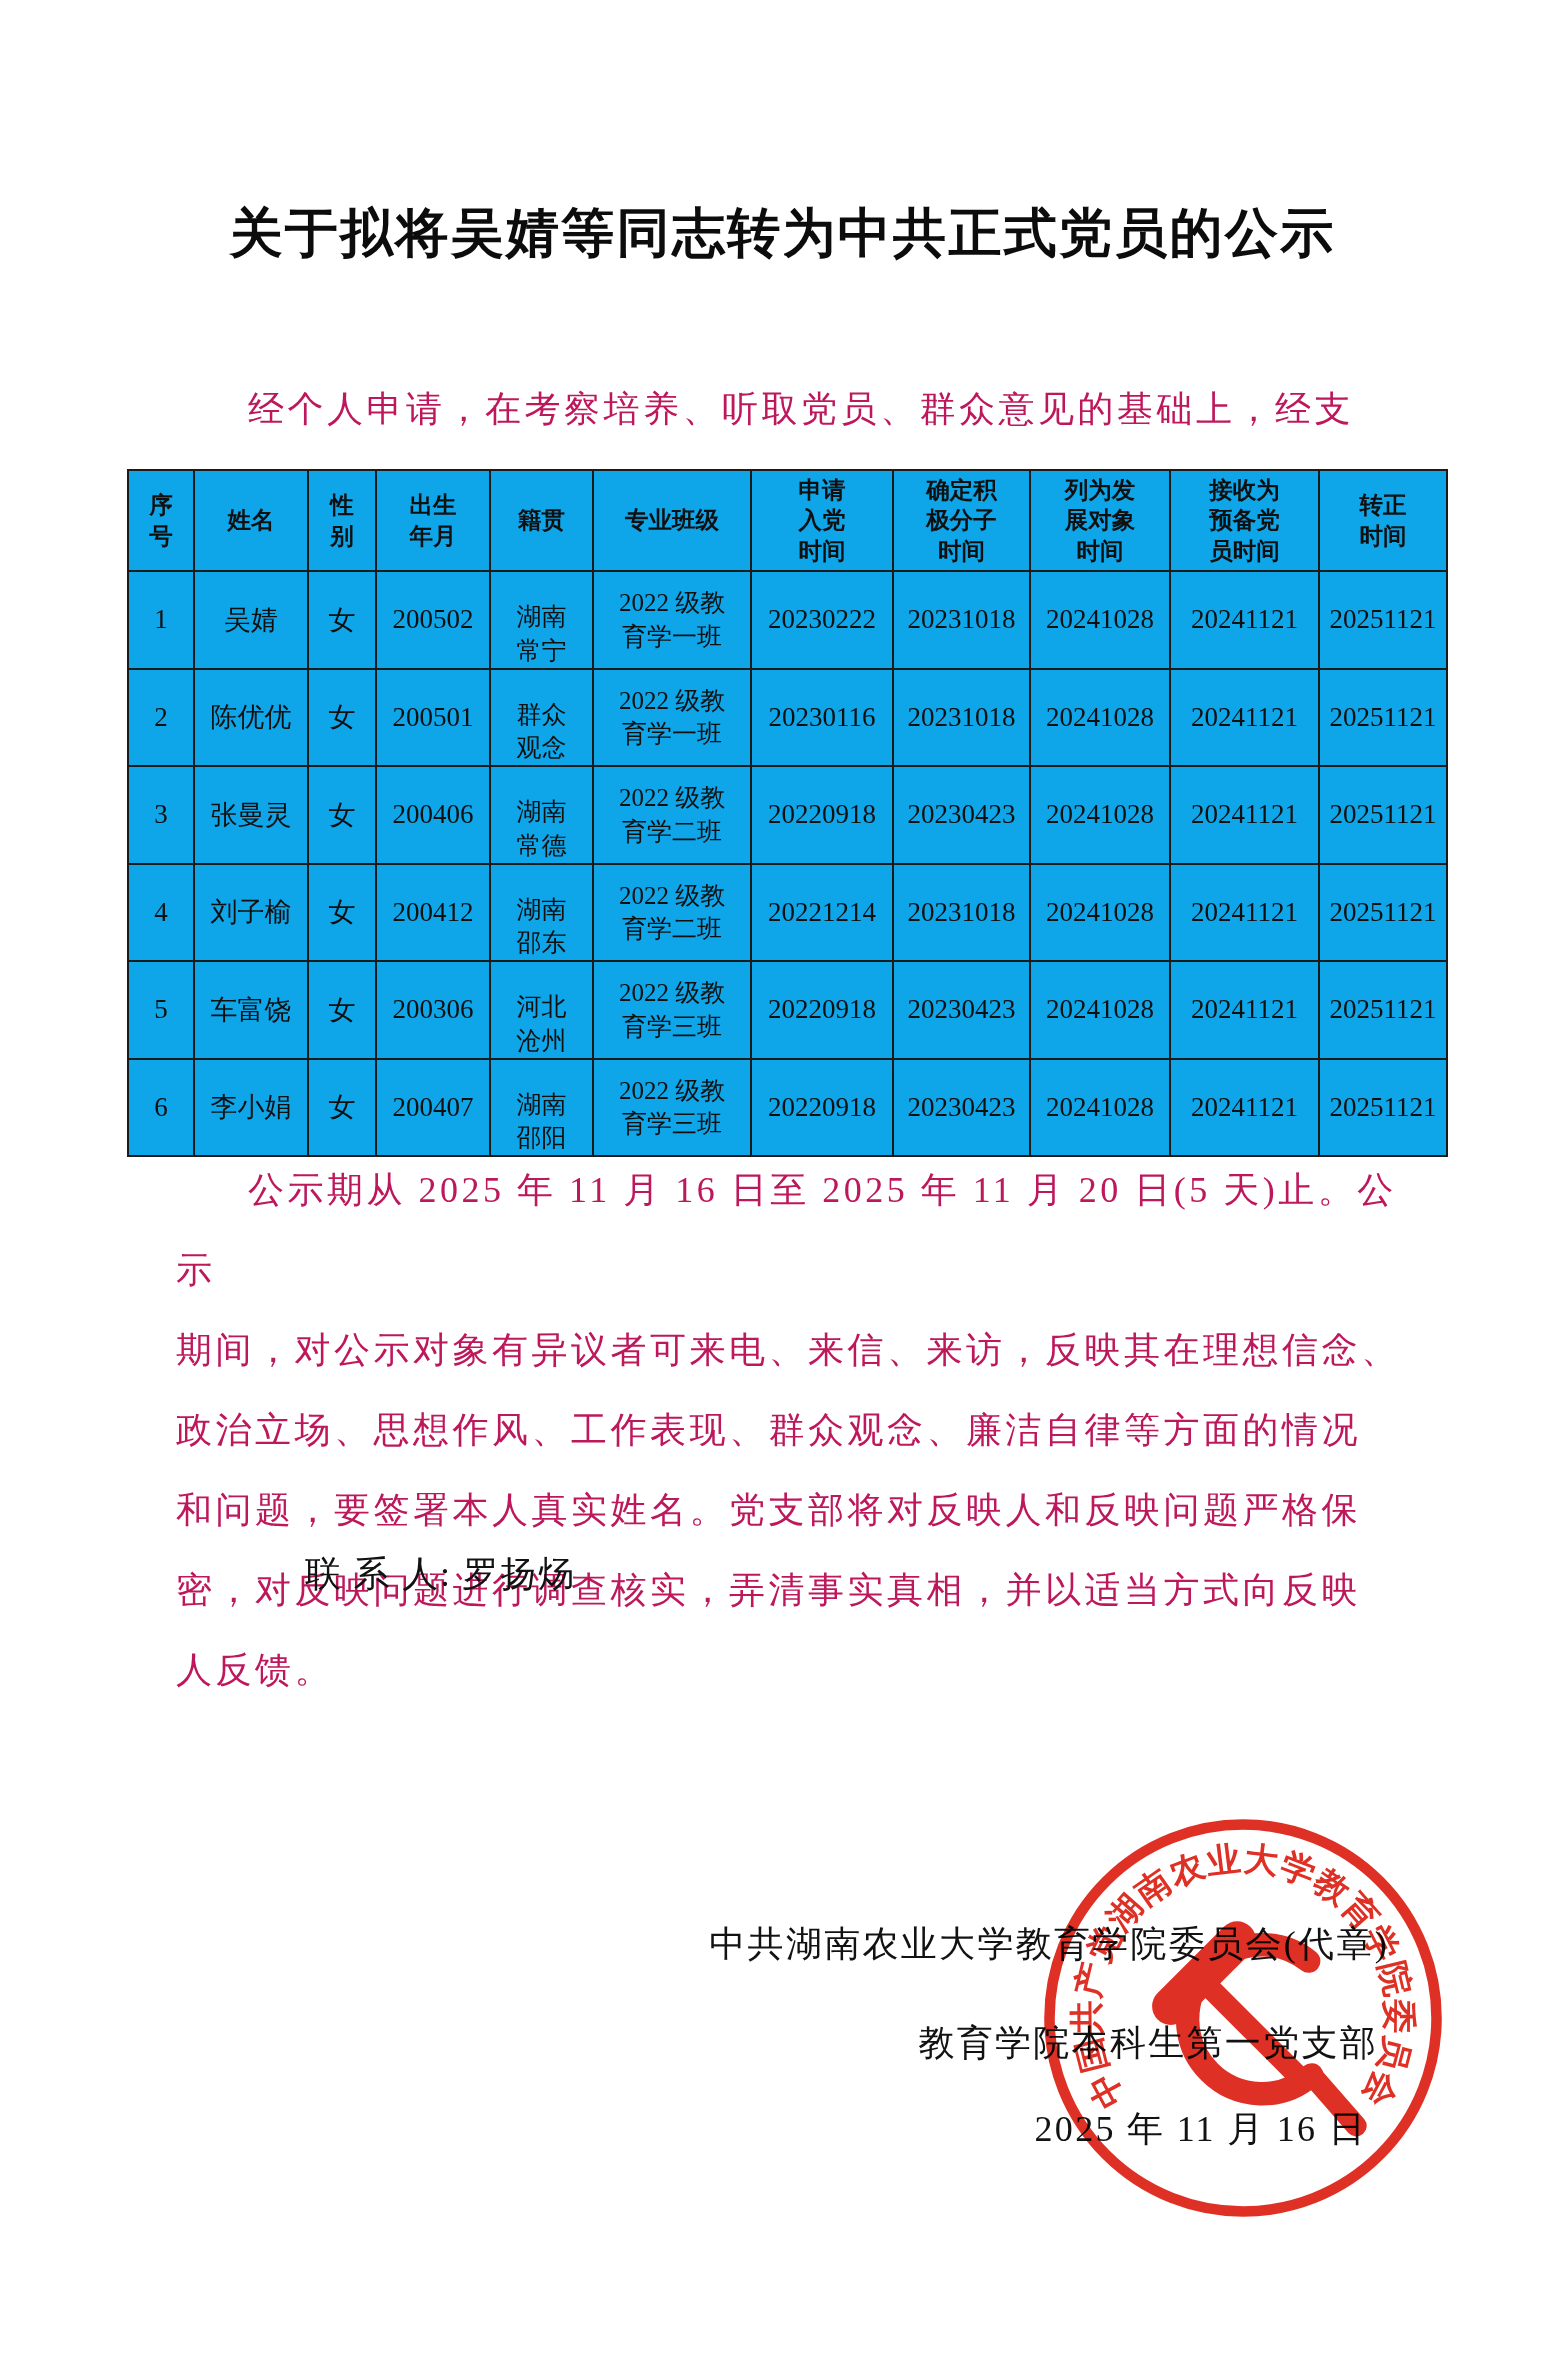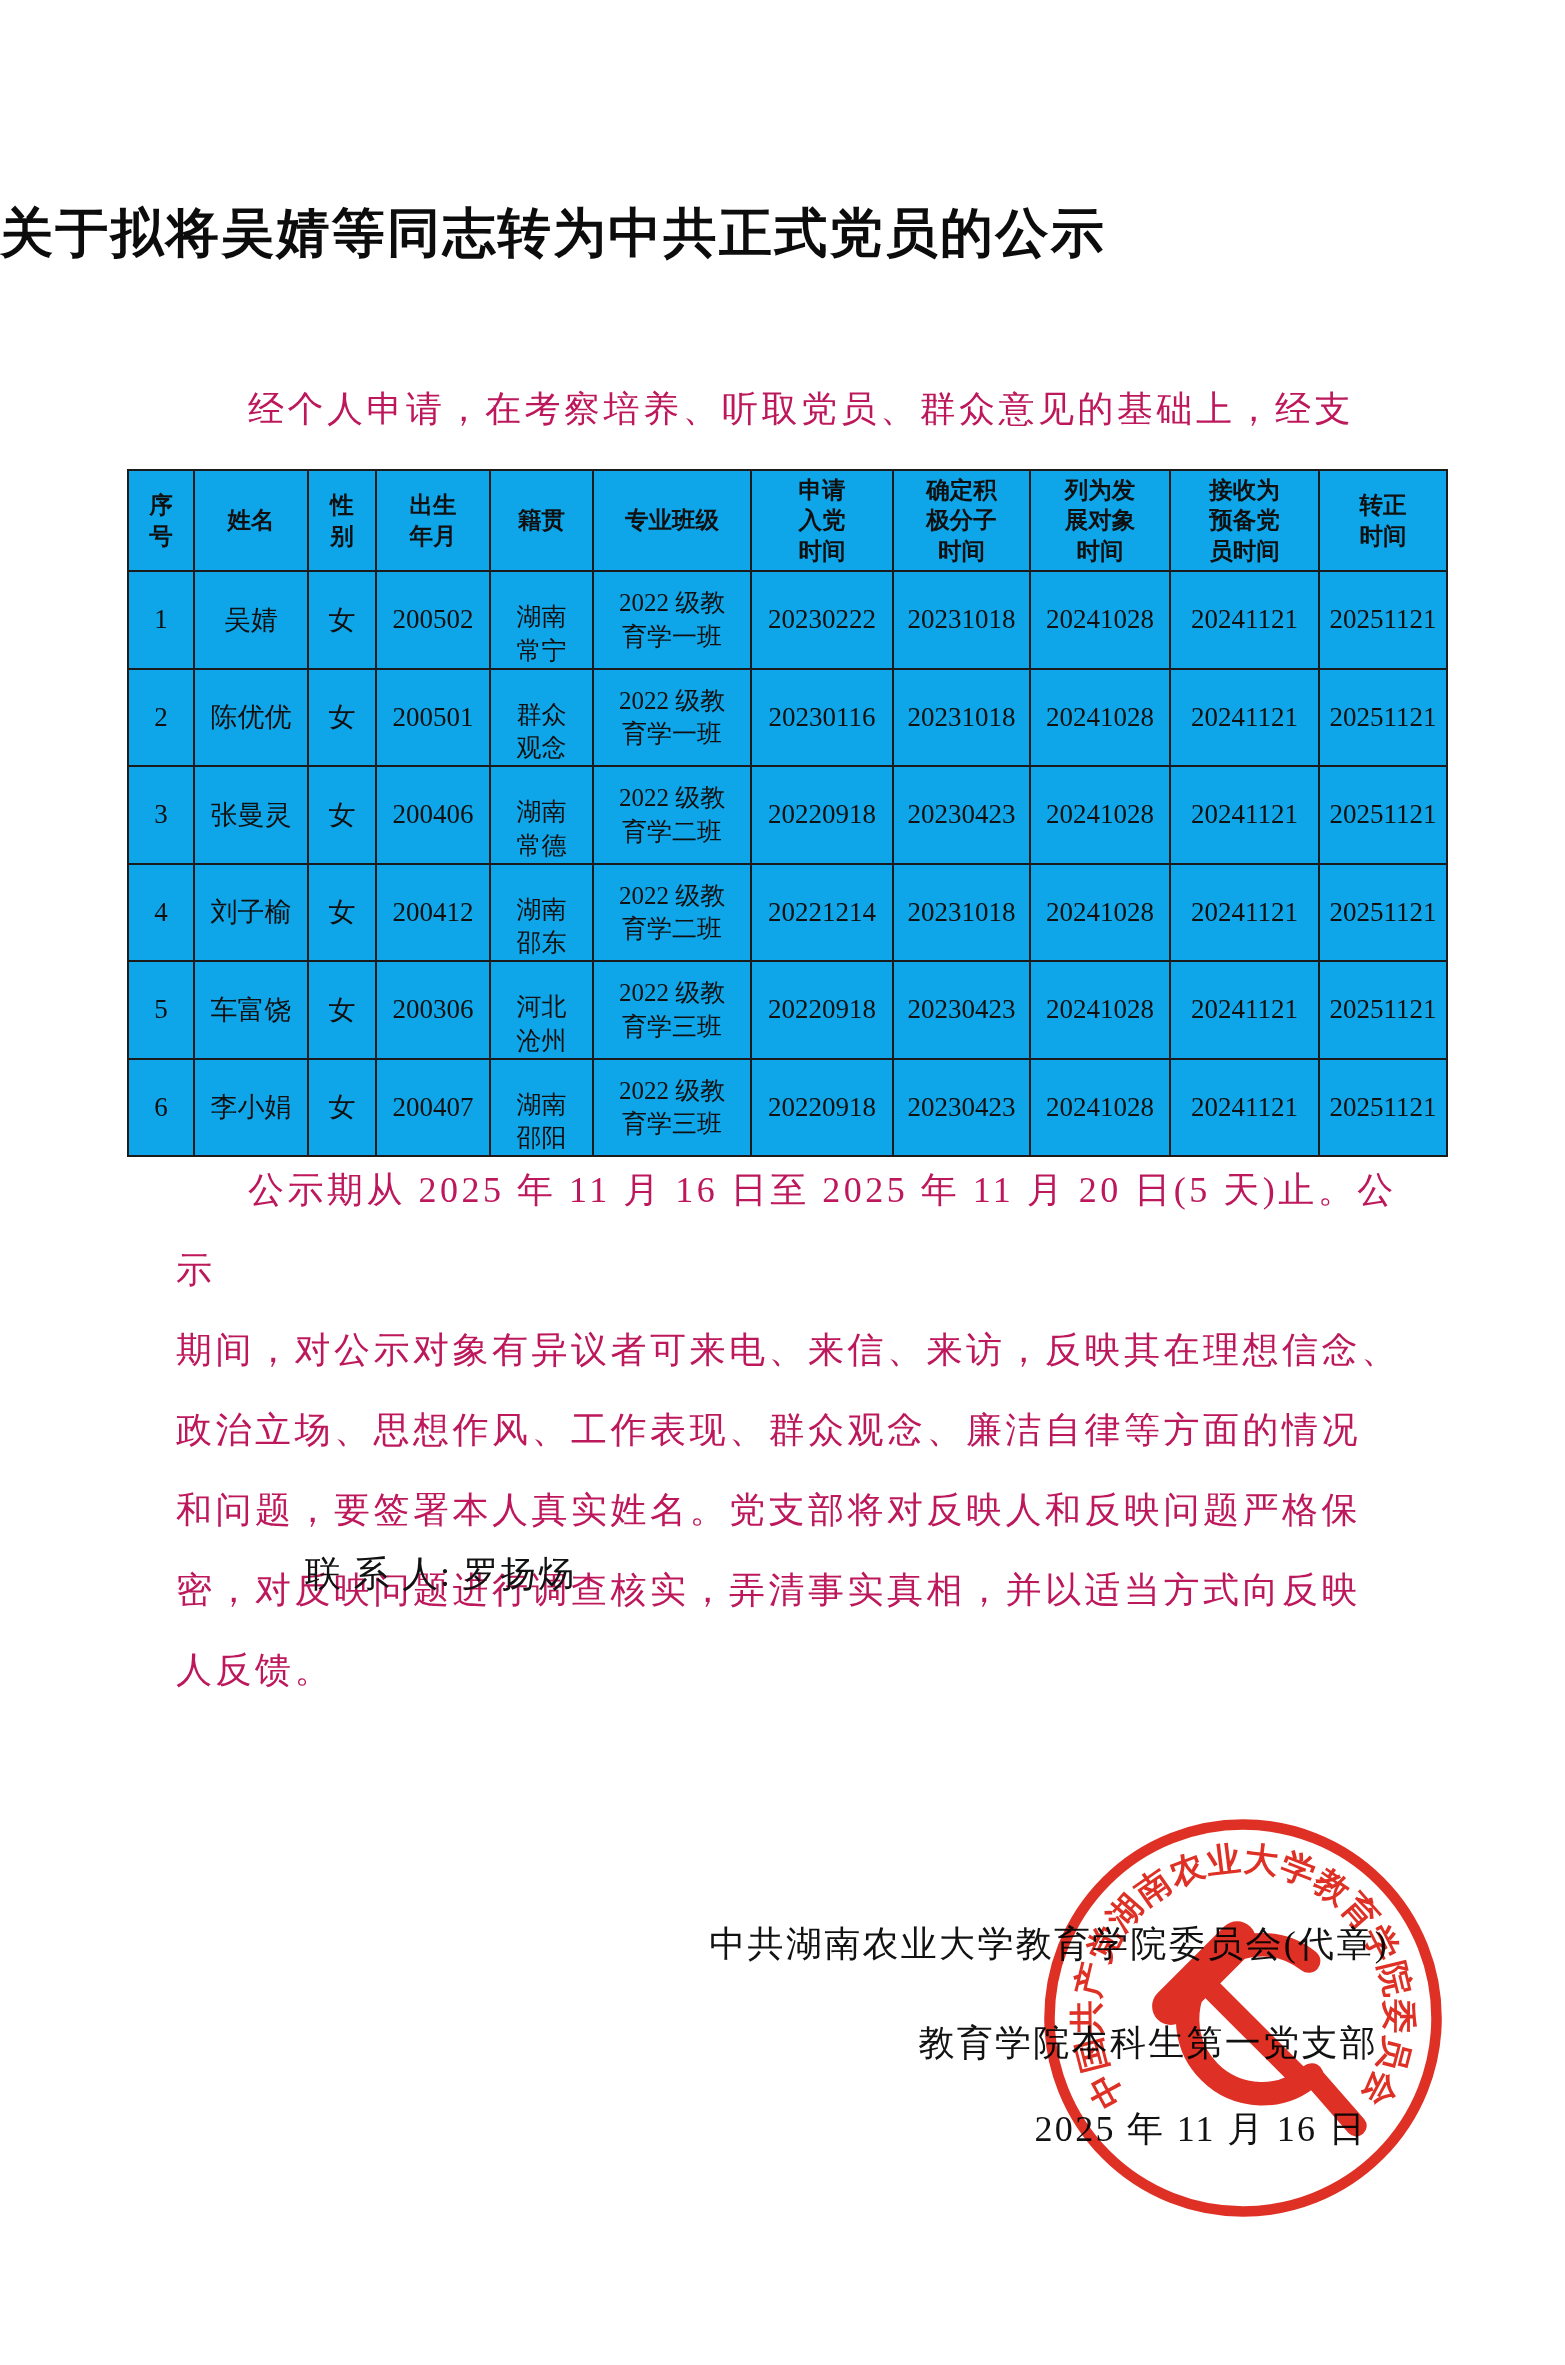--- a/index.html
+++ b/index.html
@@ -4,20 +4,21 @@
 <style>
   html, body { margin:0; padding:0; }
   body {
     width:1565px; height:2366px; position:relative;
     background:#ffffff; color:#141414;
     font-family:"Liberation Serif", serif;
     overflow:hidden;
   }
   .page-title {
     position:absolute; top:198px; left:0; width:100%;
+    text-align:center;
     font-family:"Liberation Sans", sans-serif;
     font-weight:700; font-size:53px; letter-spacing:2.3px; color:#0c0c0c;
   }
   .para {
     position:absolute; left:176px; width:1239px;
     font-size:36px; line-height:80px; letter-spacing:3.5px;
     white-space:pre-line; text-indent:2em; color:#be185d;
   }
   .intro { top:327px; line-height:92px; }
   .notice { top:1114px; }

